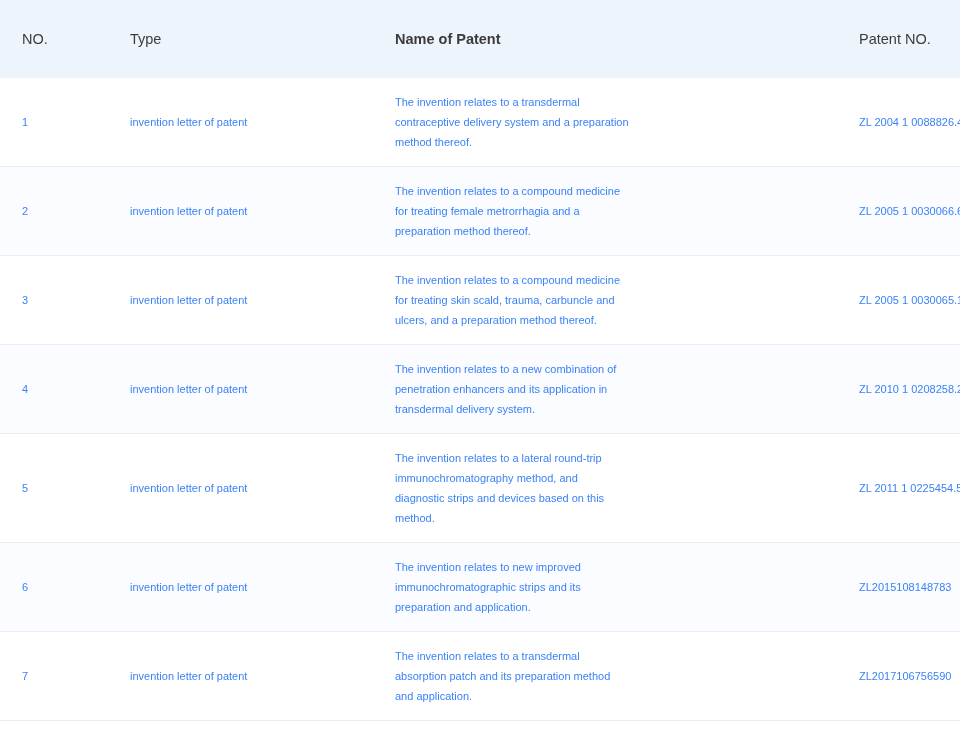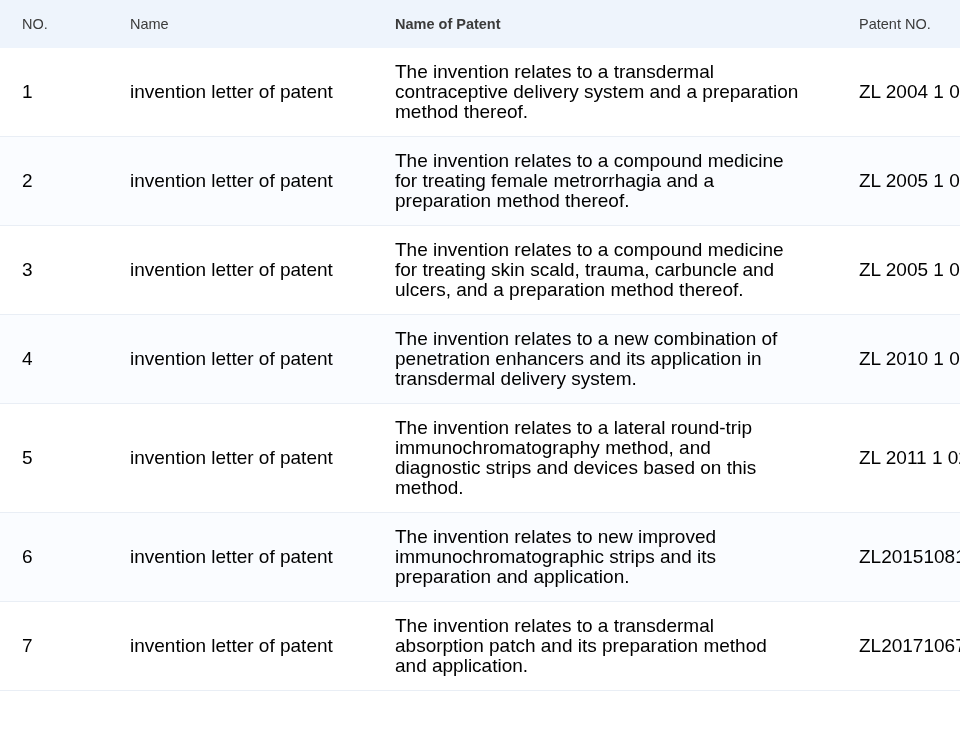--- a/index.html
+++ b/index.html
@@ -25,36 +25,36 @@
     vertical-align: middle;
     font-weight: normal;
     padding: 0;
   }
   thead tr {
     background: #eef4fc;
   }
   thead th {
     font-size: 14.5px;
     color: #3b3b3b;
-    height: 48px;
+    height: 78px;
     padding-top: 0;
     padding-bottom: 0;
   }
   tbody tr {
     border-bottom: 1px solid #e9eef5;
   }
   tbody tr.odd-row {
     background: #ffffff;
   }
   tbody tr.even-row {
     background: #fafcff;
   }
   tbody td {
-    font-size: 19px;
-    color: #000000;
+    font-size: 11px;
+    color: #3b82f6;
     line-height: 20px;
   }
   .col-no   { width: 88px;  padding-left: 22px !important; }
   .col-type { width: 245px; padding-left: 20px !important; }
   .col-name { width: 420px; padding-left: 20px !important; padding-right: 24px !important; }
   .col-pno  { width: 207px; padding-left: 20px !important; }
   thead .col-no   { padding-left: 22px !important; }
   thead .col-type { padding-left: 20px !important; }
   thead .col-name { padding-left: 20px !important; font-weight: bold; }
   thead .col-pno  { padding-left: 20px !important; }
@@ -67,21 +67,21 @@
     white-space: pre-line;
   }
 </style>
 </head>
 <body>
 
 <table class="patent-table">
   <thead>
     <tr>
       <th class="col-no">NO.</th>
-      <th class="col-type">Name</th>
+      <th class="col-type">Type</th>
       <th class="col-name">Name of Patent</th>
       <th class="col-pno">Patent NO.</th>
     </tr>
   </thead>
   <tbody id="table-body">
       <tr class="odd-row">
         <td class="col-no cell-no">1</td>
         <td class="col-type cell-type">invention letter of patent</td>
         <td class="col-name cell-name">
           <span class="name-text">The invention relates to a transdermal

